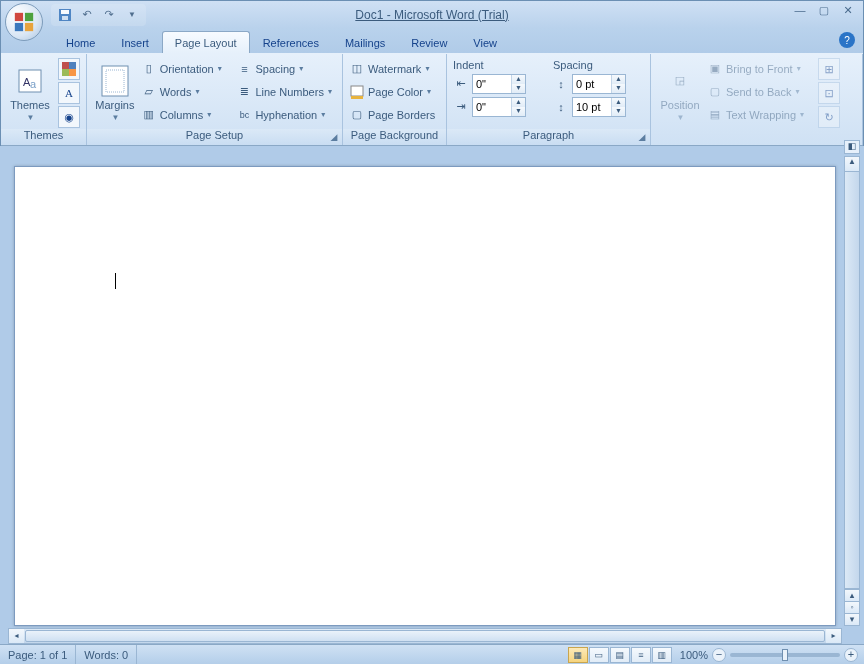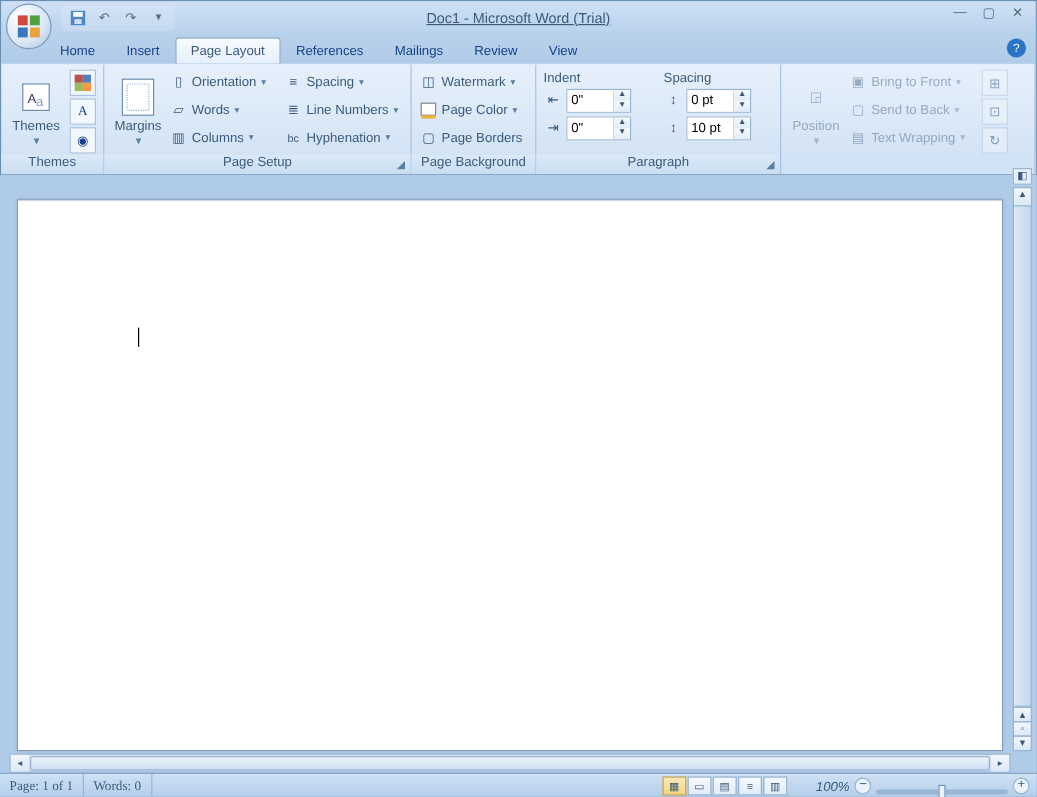--- a/index.html
+++ b/index.html
@@ -7,21 +7,21 @@
 
 .titlebar { height:27px; background:linear-gradient(#cfe0f4,#b9d2ec); display:flex; align-items:center; position:relative; }
 .office-btn { width:38px; height:38px; border-radius:50%; background:radial-gradient(circle at 30% 30%,#fff,#d9e6f5 60%,#a9c3df); border:1px solid #7d9cbb; position:absolute; left:4px; top:2px; z-index:10; display:flex; align-items:center; justify-content:center; font-size:16px; }
 .office-btn svg { width:22px; height:22px; }
 .qat { margin-left:50px; display:flex; align-items:center; gap:6px; padding:0 6px; height:22px; background:rgba(255,255,255,0.15); border-radius:4px; }
 .qat .qicon { width:16px; height:16px; display:flex; align-items:center; justify-content:center; color:#3b5b7d; opacity:.85; }
 .title { position:absolute; left:50%; transform:translateX(-50%); color:#3b5b7d; font-size:12px;text-decoration:underline; }
 .winbtns { position:absolute; right:6px; top:3px; display:flex; gap:6px; color:#4a6b8d; }
 .winbtns span { width:18px; text-align:center; cursor:default; font-size:11px; }
 
-.tabsrow { height:25px; display:flex; align-items:flex-end; padding-left:36px; gap:0; position:relative; background:linear-gradient(#b9d2ec,#b0cbe8); }
+.tabsrow { height:25px; display:flex; align-items:flex-end; padding-left:52px; gap:0; position:relative; background:linear-gradient(#b9d2ec,#b0cbe8); }
 .tab { padding:5px 12px 4px; color:#15428b; cursor:default; border:1px solid transparent; border-bottom:none; }
 .tab.active { background:linear-gradient(#f7fbff,#e6f0fb); border-color:#8ba8c6; border-radius:3px 3px 0 0; color:#3b5b7d; }
 .help { position:absolute; right:8px; top:4px; width:16px; height:16px; border-radius:50%; background:#2a74c7; color:#fff; font-size:10px; display:flex; align-items:center; justify-content:center; }
 
 .ribbon { height:93px; background:linear-gradient(#e6f0fb,#cfe1f4); border-top:1px solid #e6f0fb; border-bottom:1px solid #8aa8c6; display:flex; }
 .group { border-right:1px solid #a9c3df; display:flex; flex-direction:column; position:relative; }
 .group-body { flex:1; display:flex; padding:3px 4px 0; }
 .group-label { height:16px; text-align:center; color:#3b5b7d; font-size:11px; background:linear-gradient(#dbe9f7,#c9ddf2); position:relative; }
 .dlaunch { position:absolute; right:2px; bottom:1px; width:12px; height:12px; font-size:9px; color:#5b7da0; }
 .bigbtn { display:flex; flex-direction:column; align-items:center; justify-content:center; width:50px; height:72px; color:#3b5b7d; gap:2px; }
@@ -46,25 +46,25 @@
 .vscroll .btn { height:15px; background:linear-gradient(#f2f7fc,#dbe9f7); border-bottom:1px solid #9ab6d3; text-align:center; font-size:8px; color:#3b5b7d; }
 .vscroll .btn.bot { border-top:1px solid #9ab6d3; border-bottom:none; position:absolute; bottom:0; width:100%; }
 .navbtns { position:absolute; right:4px; bottom:18px; width:16px; display:flex; flex-direction:column; }
 .navbtns span { height:13px; background:linear-gradient(#f2f7fc,#dbe9f7); border:1px solid #9ab6d3; margin-top:-1px; text-align:center; font-size:9px; color:#3b5b7d; }
 .hscroll { position:absolute; left:8px; right:22px; bottom:0; height:16px; background:linear-gradient(#dce9f6,#c3d7ec); border:1px solid #9ab6d3; display:flex; }
 .hscroll .btn { width:15px; background:linear-gradient(#f2f7fc,#dbe9f7); text-align:center; font-size:8px; color:#3b5b7d; line-height:14px; }
 .hscroll .thumb { flex:1; margin:1px; background:linear-gradient(#eaf2fa,#cfe0f2); border:1px solid #9ab6d3; border-radius:2px; }
 .rulertoggle { position:absolute; right:4px; top:-6px; width:16px; height:14px; background:#e6f0fb; border:1px solid #9ab6d3; font-size:9px; text-align:center; color:#3b5b7d; }
 
 .status { position:absolute; bottom:0; left:0; right:0; height:20px; background:linear-gradient(#cfe1f4,#b4cee9); border-top:1px solid #8aa8c6; display:flex; align-items:center; color:#3b5b7d; }
-.status .cell { padding:0 8px; border-right:1px solid #9ab6d3; height:100%; display:flex; align-items:center;font-family:Liberation Serif, serif; }
+.status .cell { padding:0 8px; border-right:1px solid #9ab6d3; height:100%; display:flex; align-items:center; }
 .status .right { margin-left:auto; display:flex; align-items:center; gap:2px; padding-right:6px; }
 .viewbtn { width:20px; height:16px; border:1px solid #9ab6d3; background:linear-gradient(#f5f9fd,#e1ecf7); display:flex; align-items:center; justify-content:center; font-size:9px; color:#3b5b7d; margin-left:-1px; }
 .viewbtn.active { background:linear-gradient(#fce9b8,#f6d47e); border-color:#c9a54e; }
-.zoom { display:flex; align-items:flex-end; gap:4px; margin-left:22px;font-style:italic; }
+.zoom { display:flex; align-items:center; gap:4px; margin-left:6px; }
 .zslider { width:110px; height:4px; background:#9ab6d3; position:relative; border-radius:2px; }
 .zslider .knob { position:absolute; left:50%; top:-4px; width:6px; height:12px; background:#eaf2fa; border:1px solid #6f8fb0; transform:translateX(-50%); }
 .zslider .mid { position:absolute; left:50%; top:-2px; width:1px; height:8px; background:#6f8fb0; }
 .zbtn { width:14px;height:14px;border:1px solid #9ab6d3;border-radius:50%;background:#eaf2fa;text-align:center;line-height:11px;font-size:11px; }
 svg { display:block; }
 </style>
 </head>
 <body>
 
 <div class="titlebar">

